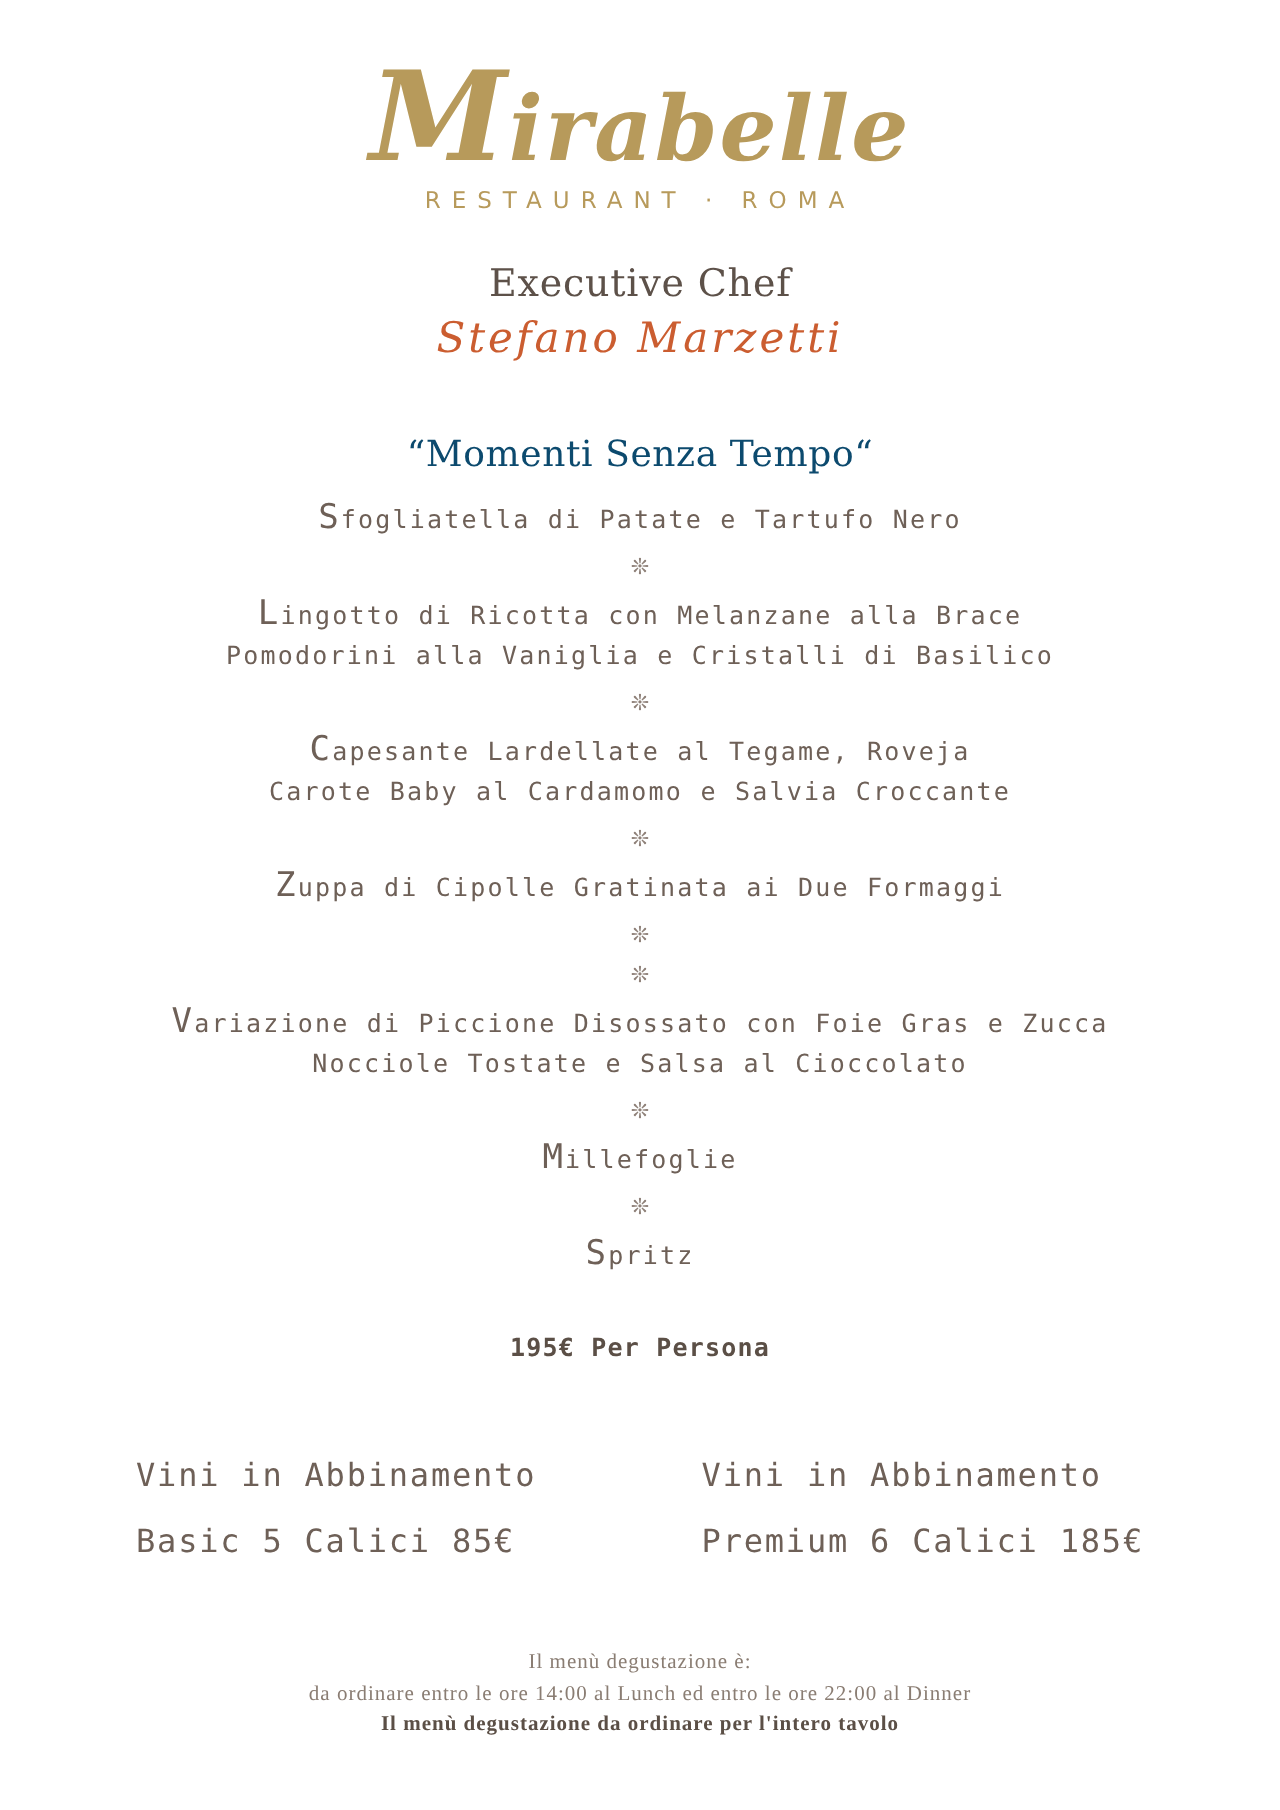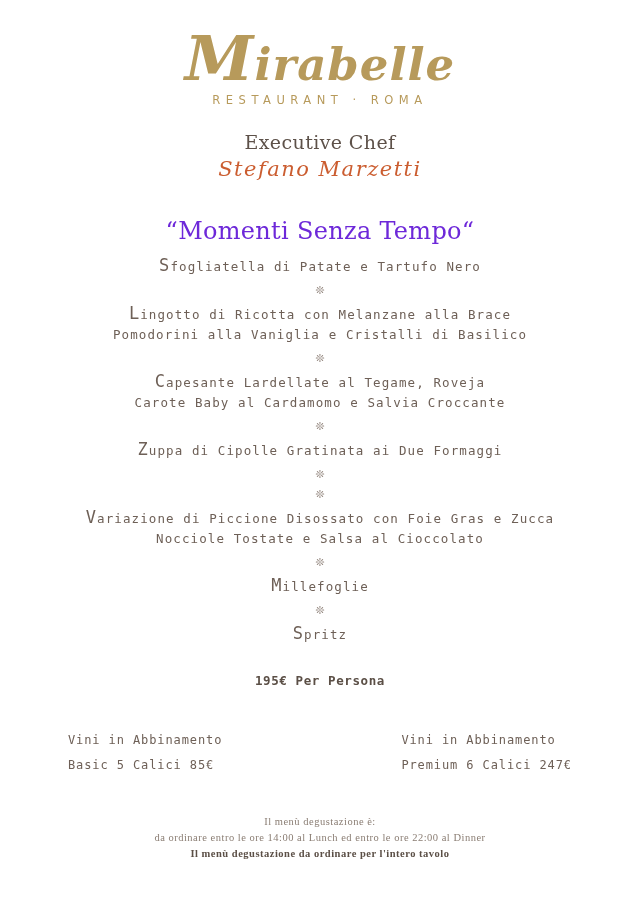--- a/index.html
+++ b/index.html
@@ -72,22 +72,22 @@
     font-size: 21px;
     color: #c2410c;
     letter-spacing: 1.5px;
     margin-top: 4px;
     opacity: 0.85;
   }
 
   
   .menu-title {
     font-family: "DejaVu Serif", serif;
-    font-size: 24px;
-    color: #6d28d9;
+    font-size: 18px;
+    color: #0c4a6e;
     text-align: center;
     margin-top: 36px;
     margin-bottom: 12px;
     letter-spacing: 0.3px;
   }
 
   
   .courses {
     width: 100%;
     text-align: center;
@@ -132,21 +132,21 @@
   .wines {
     width: 100%;
     display: flex;
     justify-content: space-between;
     margin-top: 40px;
     padding: 0 28px;
     box-sizing: border-box;
   }
   .wine-col {
     font-family: "DejaVu Sans Mono", monospace;
-    font-size: 12px;
+    font-size: 16px;
     letter-spacing: 0.9px;
     color: #6e6057;
     line-height: 2.1;
   }
   .wine-col.right { text-align: left; }
 
   
   .footnote {
     margin-top: 36px;
     text-align: center;
@@ -214,21 +214,21 @@
 
   <div class="price">195€ Per Persona</div>
 
   <div class="wines">
     <div class="wine-col left">
       <div>Vini in Abbinamento</div>
       <div>Basic 5 Calici 85€</div>
     </div>
     <div class="wine-col right">
       <div>Vini in Abbinamento</div>
-      <div>Premium 6 Calici 247€</div>
+      <div>Premium 6 Calici 185€</div>
     </div>
   </div>
 
   <div class="footnote">
     <div>Il menù degustazione è:</div>
     <div>da ordinare entro le ore 14:00 al Lunch ed entro le ore 22:00 al Dinner</div>
     <div class="bold">Il menù degustazione da ordinare per l'intero tavolo</div>
   </div>
 
 </div>

